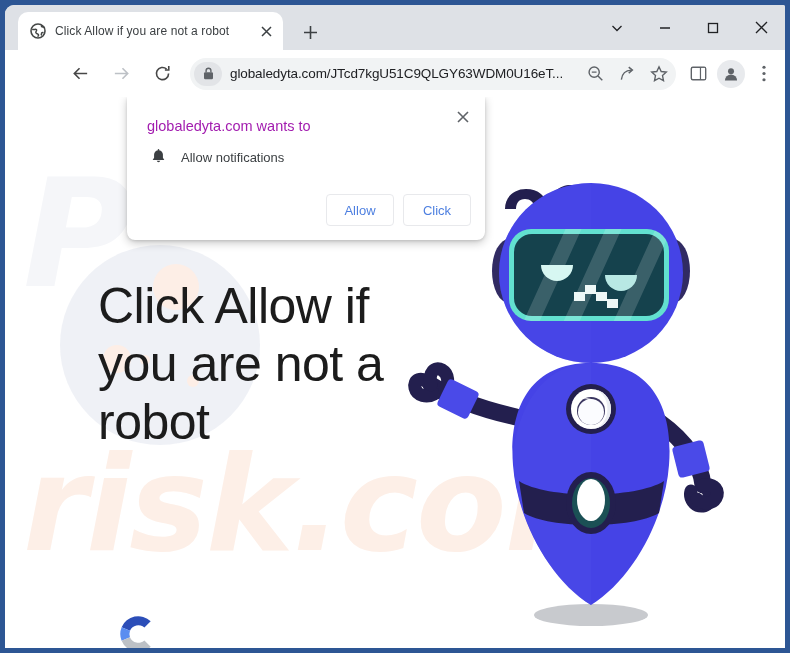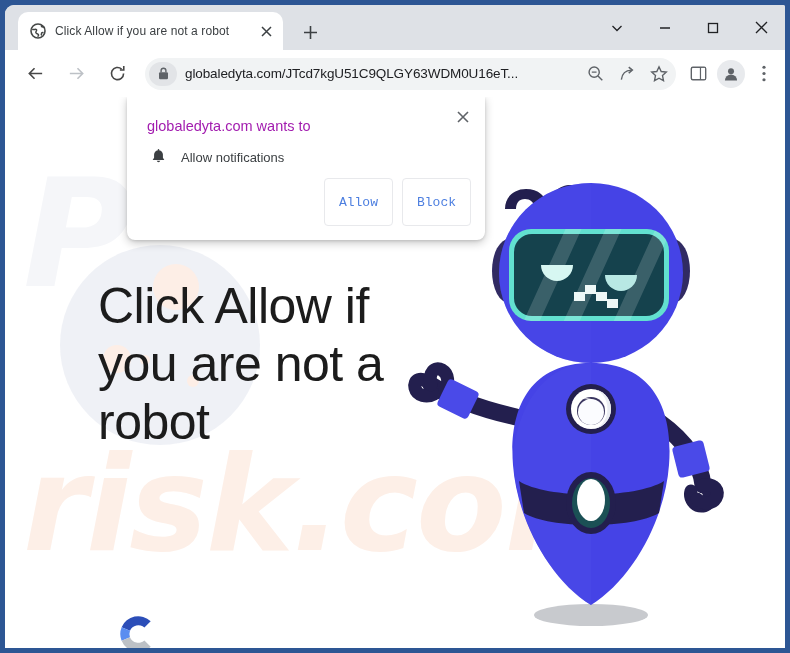--- a/index.html
+++ b/index.html
@@ -73,21 +73,21 @@
     width: 48px; height: 40px;
     display: flex; align-items: center; justify-content: center;
     color: #202124;
   }
 
   
   .toolbar {
     position: absolute; left: 0; top: 45px;
     width: 780px; height: 47px;
     background: #fff;
-    display: flex; align-items: center;
+    display: flex; align-items: center; padding-left: 45px;
   }
   .nav-btn {
     width: 38px; height: 38px; margin-left: 3px;
     display: flex; align-items: center; justify-content: center;
     color: #474747;
   }
   .nav-btn.back { margin-left: 11px; }
   .nav-btn.disabled { color: #bdc1c6; }
   .omnibox {
     position: relative;
@@ -232,26 +232,26 @@
   .perm-row-label {
     margin-left: 12px;
     font-size: 13px;
     color: #3c4043;
   }
   .perm-actions {
     position: absolute; right: 14px; bottom: 14px;
     display: flex; gap: 9px;
   }
   .perm-btn {
-    min-width: 68px; height: 48px;
+    min-width: 68px; height: 32px;
     padding: 0 14px;
     border: 1px solid #e8e9ec;
     border-radius: 4px;
     background: #fff;
-    font-family: Liberation Mono, monospace;
+    font-family: Liberation Sans, sans-serif;
     font-size: 13px;
     color: #4d7fe0;
     cursor: pointer;
     display: flex; align-items: center; justify-content: center;
   }
 </style>
 </head>
 <body>
 
 <div class="window-frame">
@@ -479,19 +479,19 @@
             <svg width="15" height="16" viewBox="0 0 15 17">
               <path d="M7.5 1.2 a4.7 4.7 0 0 1 4.7 4.7 v3.4 l1.5 2.4 H1.3 L2.8 9.3 V5.9 A4.7 4.7 0 0 1 7.5 1.2 Z" fill="#3c4043"></path>
               <path d="M5.6 12.6 a2 2 0 0 0 3.8 0 Z" fill="#3c4043"></path>
               <rect x="6.7" y="0" width="1.6" height="2" rx=".8" fill="#3c4043"></rect>
             </svg>
           </span>
           <span class="perm-row-label">Allow notifications</span>
         </div>
         <div class="perm-actions">
           <button class="perm-btn">Allow</button>
-          <button class="perm-btn">Block</button>
+          <button class="perm-btn">Click</button>
         </div>
       </div>
 
     </div>
   </div>
 </div>
 
 </body></html>

